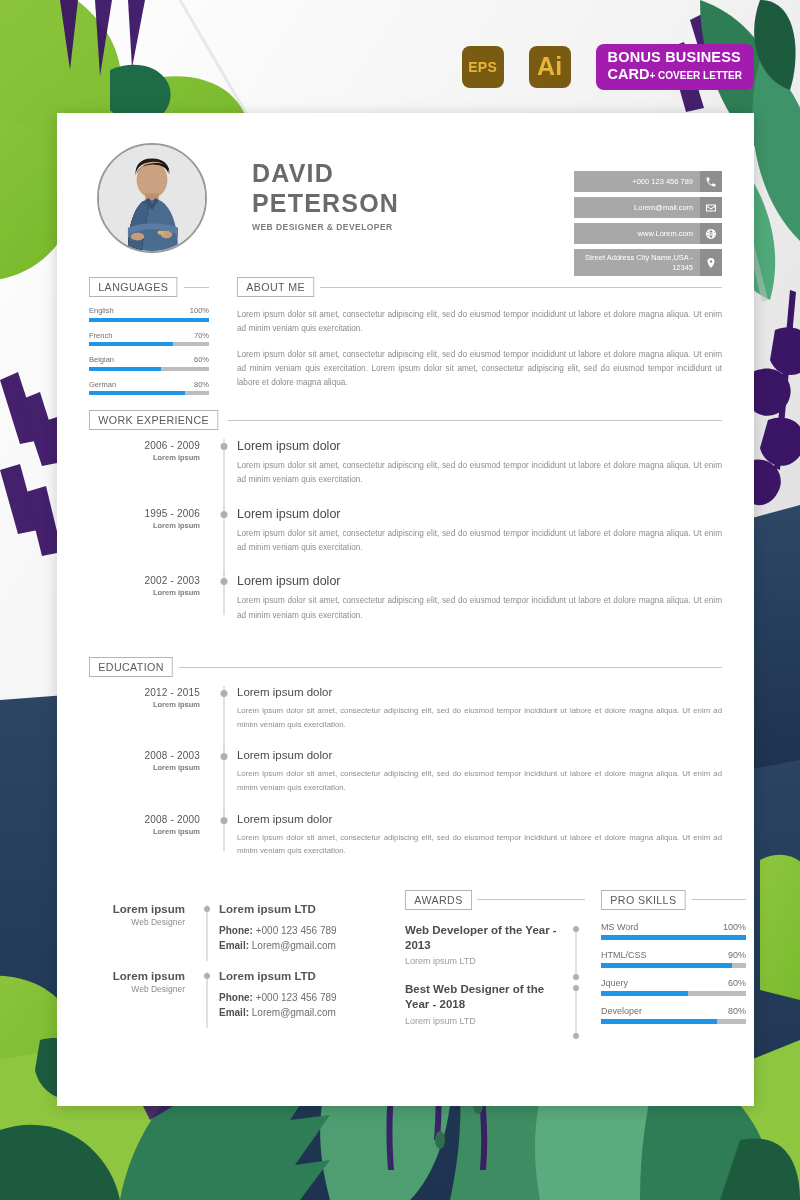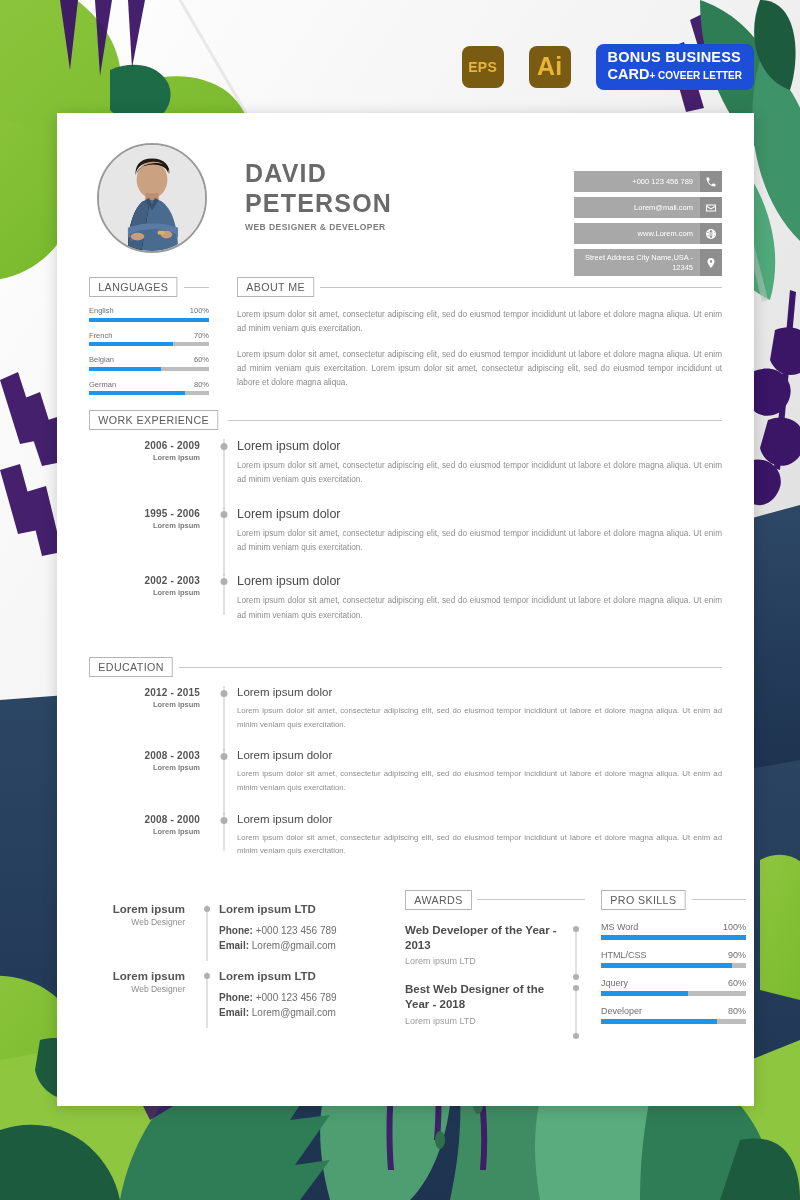--- a/index.html
+++ b/index.html
@@ -19,21 +19,21 @@
   .sheet {
     position: absolute;
     left: 57px; top: 113px;
     width: 697px; height: 993px;
     background: #fff;
     box-shadow: 0 2px 14px rgba(0,0,0,0.18);
     padding: 28px 32px 0 32px;
   }
 
   
-  .header { display: flex; align-items: flex-start; height: 128px; }
+  .header { display: flex; align-items: flex-start; height: 128px; gap: 7px; }
   .photo-wrap {
     width: 110px; height: 110px; border-radius: 50%;
     border: 2px solid #9a9a9a; overflow: hidden; flex: none;
     margin-left: 8px; margin-top: 2px; position: relative;
     background: #dedede;
   }
   .photo-wrap svg { display:block; width:100%; height:100%; }
   .name-block { margin-left: 38px; padding-top: 18px; flex: 1; }
   .name-line1, .name-line2 {
     font-size: 25px; font-weight: bold; color: #6a6a6a;
@@ -88,21 +88,21 @@
     text-align: justify; margin-top: 11px;
   }
 
   
   .tl-section { margin-top: 15px; }
   .tl-list { margin-top: 9px; }
   .tl-row { display: flex; position: relative; }
   .tl-date {
     width: 124px; flex: none; text-align: right; padding-right: 13px; padding-top: 1px;
   }
-  .tl-date .d1 { font-size: 10px; font-weight: bold; color: #565656; letter-spacing: 0.2px; }
+  .tl-date .d1 { font-size: 10px; font-weight: normal; color: #565656; letter-spacing: 0.2px; }
   .tl-date .d2 { font-size: 7.5px; font-weight: bold; color: #7b7b7b; margin-top: 2px; }
   .tl-axis { width: 22px; flex: none; position: relative; }
   .tl-axis::before {
     content: ""; position: absolute; left: 50%; top: 0; bottom: -2px;
     width: 1px; background: #c3c3c3; transform: translateX(-50%);
   }
   .tl-row:last-child .tl-axis::before { bottom: auto; height: 60%; }
   .tl-dot {
     position: absolute; left: 50%; top: 4px; width: 7px; height: 7px;
     border-radius: 50%; background: #b0b0b0; transform: translateX(-50%);
@@ -174,21 +174,21 @@
     display: flex; align-items: center; gap: 25px; z-index: 10;
   }
   .badge-sq {
     width: 42px; height: 42px; border-radius: 8px; background: #7a5b12;
     display: flex; align-items: center; justify-content: center;
     color: #e8b53a; font-weight: bold;
   }
   .badge-eps { font-size: 14px; letter-spacing: 0.3px; }
   .badge-ai { font-size: 25px; }
   .badge-bonus {
-    background: #1d4ed8; border-radius: 8px; padding: 6px 12px 7px 12px;
+    background: #a21caf; border-radius: 8px; padding: 6px 12px 7px 12px;
     color: #fff; text-align: left;
   }
   .bonus-l1 { font-size: 14.5px; font-weight: bold; letter-spacing: 0.2px; line-height: 1.1; }
   .bonus-l2 { font-size: 14.5px; font-weight: bold; line-height: 1.15; }
   .bonus-l2 small { font-size: 10px; font-weight: bold; }
 </style>
 </head>
 <body>
 
 <div class="bg">

